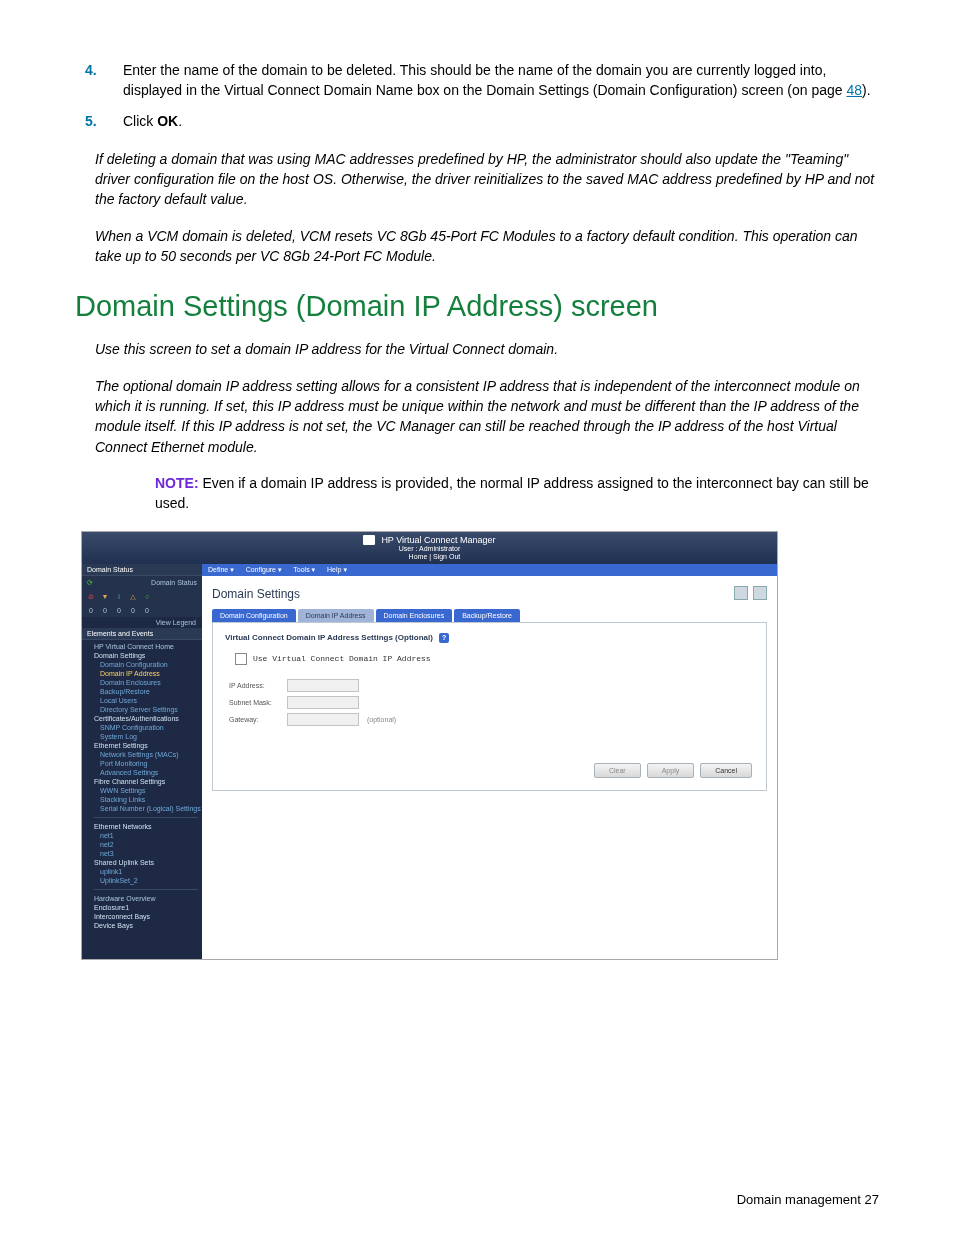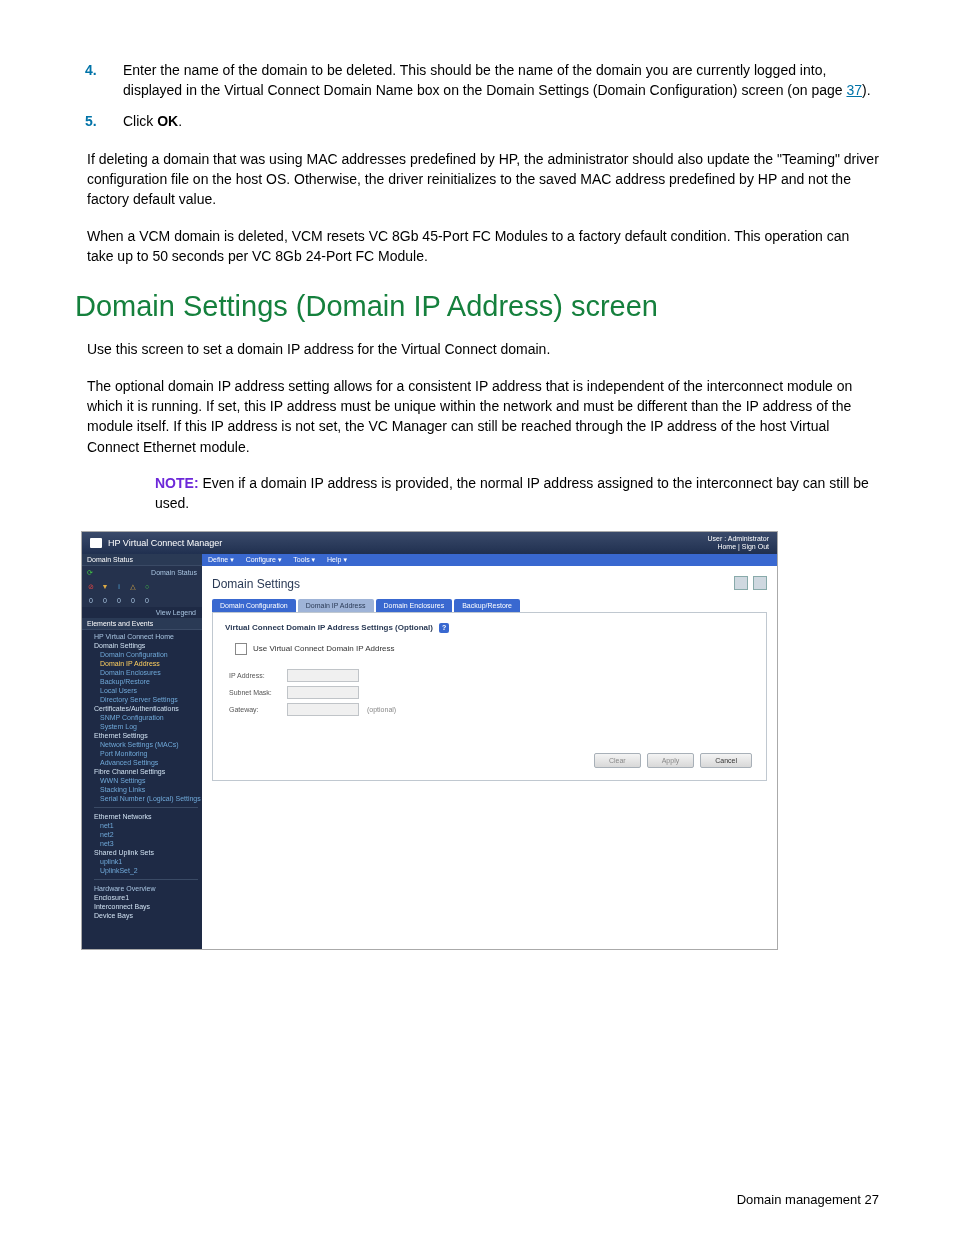--- a/index.html
+++ b/index.html
@@ -29,23 +29,24 @@
     }
     .step-num {
       color: #0073a8;
       font-weight: bold;
       width: 30px;
       flex-shrink: 0;
       padding-left: 10px;
     }
     .step-text { flex: 1; padding-left: 8px; }
     p.body {
-      margin: 0 0 16px 8px;
+      margin: 0 0 16px 16px;
       line-height: 1.45;
       padding-left: 4px;
+      font-style: italic;
     }
     .link {
       color: #0073a8;
       text-decoration: underline;
     }
     h1.heading {
       color: #15803d;
       font-weight: 300;
       font-size: 29px;
       margin: 24px 0 16px 0;
@@ -75,20 +76,21 @@
       font-family: Arial, sans-serif;
     }
     .ui-titlebar {
       background: linear-gradient(#3a4a6a, #203050);
       color: #fff;
       display: flex;
       align-items: center;
       justify-content: space-between;
       padding: 3px 8px;
       font-size: 9px;
+      flex-direction: column;
     }
     .ui-titlebar-left { display: flex; align-items: center; gap: 6px; }
     .ui-logo {
       width: 12px; height: 10px; background: #fff; border-radius: 1px;
       display: inline-block;
     }
     .ui-titlebar-right { font-size: 7px; text-align: right; line-height: 1.1; }
     .ui-body { display: flex; justify-content: flex-end; }
     .ui-sidebar {
       width: 120px;
@@ -179,21 +181,21 @@
       background: #fff;
       padding: 10px 12px 60px 12px;
       position: relative;
     }
     .ui-panel-title {
       font-weight: bold;
       color: #2a3a55;
       font-size: 8px;
       margin-bottom: 10px;
     }
-    .ui-checkbox-row { display: flex; align-items: center; gap: 6px; margin-bottom: 14px; padding-left: 10px; }
+    .ui-checkbox-row { display: flex; align-items: center; gap: 6px; margin-bottom: 14px; padding-left: 10px; font-family: Liberation Mono, monospace; }
     .ui-checkbox {
       width: 10px; height: 10px; border: 1px solid #888; background: #fff;
     }
     .ui-form-row { display: flex; align-items: center; margin-bottom: 4px; padding-left: 4px; }
     .ui-form-label { width: 58px; font-size: 7px; color: #555; }
     .ui-form-input {
       width: 70px; height: 11px; background: #f0f0f0;
       border: 1px solid #c0c4c8;
     }
     .ui-form-hint { font-size: 7px; color: #888; margin-left: 8px; }
@@ -227,21 +229,21 @@
   </style>
 </head>
 <body>
 
 <div class="page">
 
   <ol class="steps">
     <li>
       <span class="step-num">4.</span>
       <span class="step-text">
-        <span>Enter the name of the domain to be deleted. This should be the name of the domain you are currently logged into, displayed in the Virtual Connect Domain Name box on the Domain Settings (Domain Configuration) screen (on page </span><a class="link">37</a><span>).</span>
+        <span>Enter the name of the domain to be deleted. This should be the name of the domain you are currently logged into, displayed in the Virtual Connect Domain Name box on the Domain Settings (Domain Configuration) screen (on page </span><a class="link">48</a><span>).</span>
       </span>
     </li>
     <li>
       <span class="step-num">5.</span>
       <span class="step-text">
         <span>Click </span><b>OK</b><span>.</span>
       </span>
     </li>
   </ol>
 

